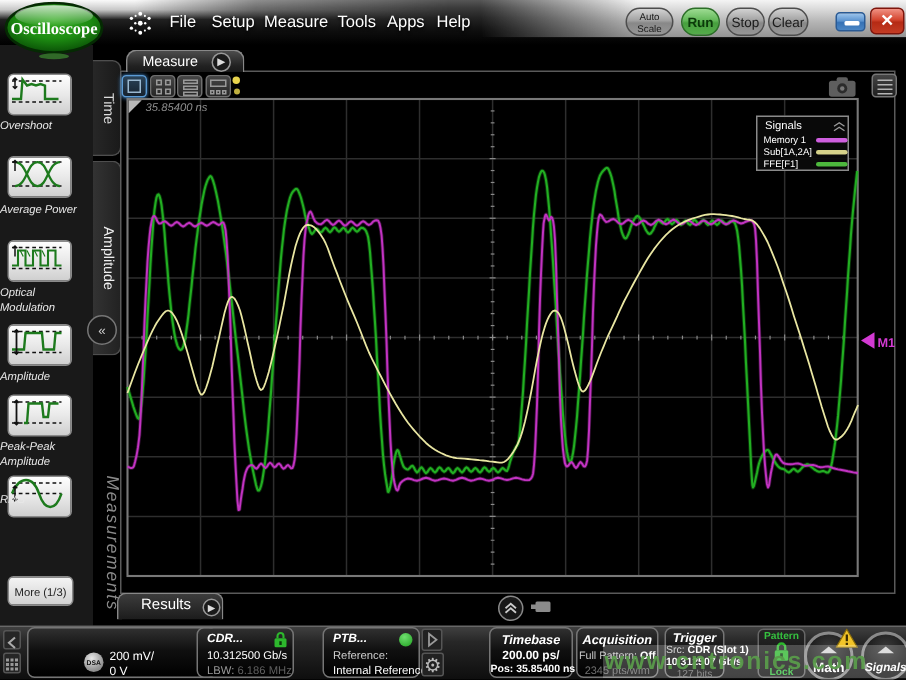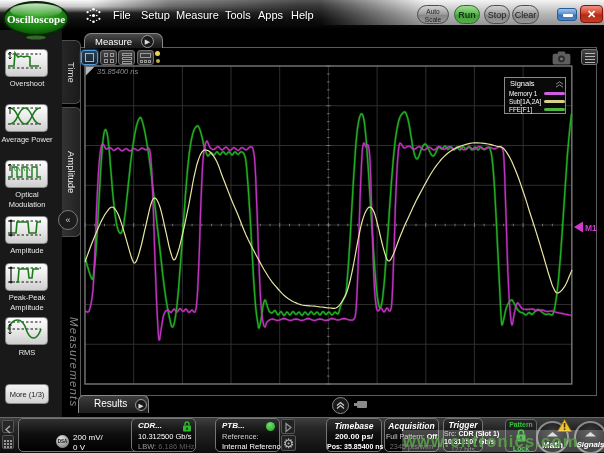--- a/index.html
+++ b/index.html
@@ -17,21 +17,21 @@
   -webkit-mask-image:linear-gradient(90deg,rgba(0,0,0,0) 0px,#000 105px); }
 .menu { position:absolute; top:9px; color:#fff; font-size:11px; text-shadow:0 1px 2px #000; }
 .pill { position:absolute; top:5px; height:19px; border-radius:10px; border:1px solid #4d4d4d;
   background:linear-gradient(180deg,#d2d2d2 0%,#a2a2a2 45%,#888 55%,#969696 100%);
   color:#1a1a1a; font-size:9px; text-align:center; line-height:18px; }
 
 
 #sidebar { position:absolute; left:0; top:30px; width:62px; height:387px; background:#191919; }
 .mbtn { position:absolute; left:5px; width:43px; height:28px; border-radius:4px; border:1px solid #8a8a8a;
   background:linear-gradient(180deg,#fefefe 0%,#e9e9e9 50%,#cfcfcf 100%); }
-.mlabel { position:absolute; left:0px; width:54px; text-align:center; color:#e8e8e8; font-size:7.5px; }
+.mlabel { position:absolute; left:0px; width:54px; color:#e8e8e8; font-size:7.5px;font-style:italic; }
 .vtab { position:absolute; left:62px; width:19px; background:linear-gradient(90deg,#272727,#1a1a1a); border:1px solid #4e4e4e; border-left:none;
   border-radius:0 6px 6px 0; color:#ddd; writing-mode:vertical-rl; text-align:center; font-size:9.5px; }
 
 
 #wavepanel { position:absolute; left:80px; top:47px; width:517px; height:349px; border:1px solid #5a5a5a; background:#000; }
 #wavetab { position:absolute; left:84px; top:33px; width:79px; height:15px; border:1px solid #888; border-bottom:none;
   border-radius:7px 7px 0 0; background:linear-gradient(180deg,#4c4c4c,#222 70%,#191919); color:#fff; font-size:10.5px; }
 .toolbtn { position:absolute; top:50px; width:17px; height:15px; border-radius:3px; border:1px solid #6e6e6e;
   background:linear-gradient(180deg,#454545,#262626); }
 
@@ -147,21 +147,21 @@
 <path d="M5 3 V19 M3.5 4.5 L5 3 L6.5 4.5 M3.5 17.5 L5 19 L6.5 17.5" stroke="#111" stroke-width="1.2" fill="none"></path>
 </svg></div>
 <div class="mlabel" style="top:293px">Peak-Peak</div>
 <div class="mlabel" style="top:303px">Amplitude</div>
 <div class="mbtn" style="top:317px"><svg width="37" height="22" viewBox="0 0 37 22">
 <line x1="2" y1="4" x2="35" y2="4" stroke="#111" stroke-width="1" stroke-dasharray="2.5 2"></line>
 <line x1="2" y1="11" x2="35" y2="11" stroke="#111" stroke-width="1" stroke-dasharray="2.5 2"></line>
 <path d="M2 11 C 7 -1 16 -1 20 11 C 24 23 31 23 35 11" fill="none" stroke="#1d7a1d" stroke-width="1.6"></path>
 <path d="M4 6 V16 M2.5 7.5 L4 6 L5.5 7.5 M2.5 14.5 L4 16 L5.5 14.5" stroke="#111" stroke-width="1" fill="none"></path>
 </svg></div>
-<div class="mlabel" style="top:348px">RMS</div>
+<div class="mlabel" style="top:328px">RMS</div>
 <div class="abs" style="left:5px;top:384px;width:44px;height:20px;border-radius:4px;border:1px solid #8a8a8a;
   background:linear-gradient(180deg,#f4f4f4,#d2d2d2);color:#222;font-size:7.5px;text-align:center;line-height:19px">More (1/3)</div>
 
 <div class="vtab" style="top:40px;height:64px;line-height:17px">Time</div>
 <div class="vtab" style="top:107px;height:130px;line-height:17px;background:linear-gradient(90deg,#333,#222);color:#f0f0f0">Amplitude</div>
 <div class="abs" style="left:65px;top:317px;width:15px;height:100px;writing-mode:vertical-rl;
   font-size:11.5px;font-style:italic;color:#8a8a8a;letter-spacing:1.2px">Measurements</div>
 <div class="abs" style="left:58px;top:210px;width:20px;height:20px;border-radius:50%;border:1.5px solid #777;
   background:#1c1c1c;color:#ccc;font-size:9px;text-align:center;line-height:19px">«</div>
 

